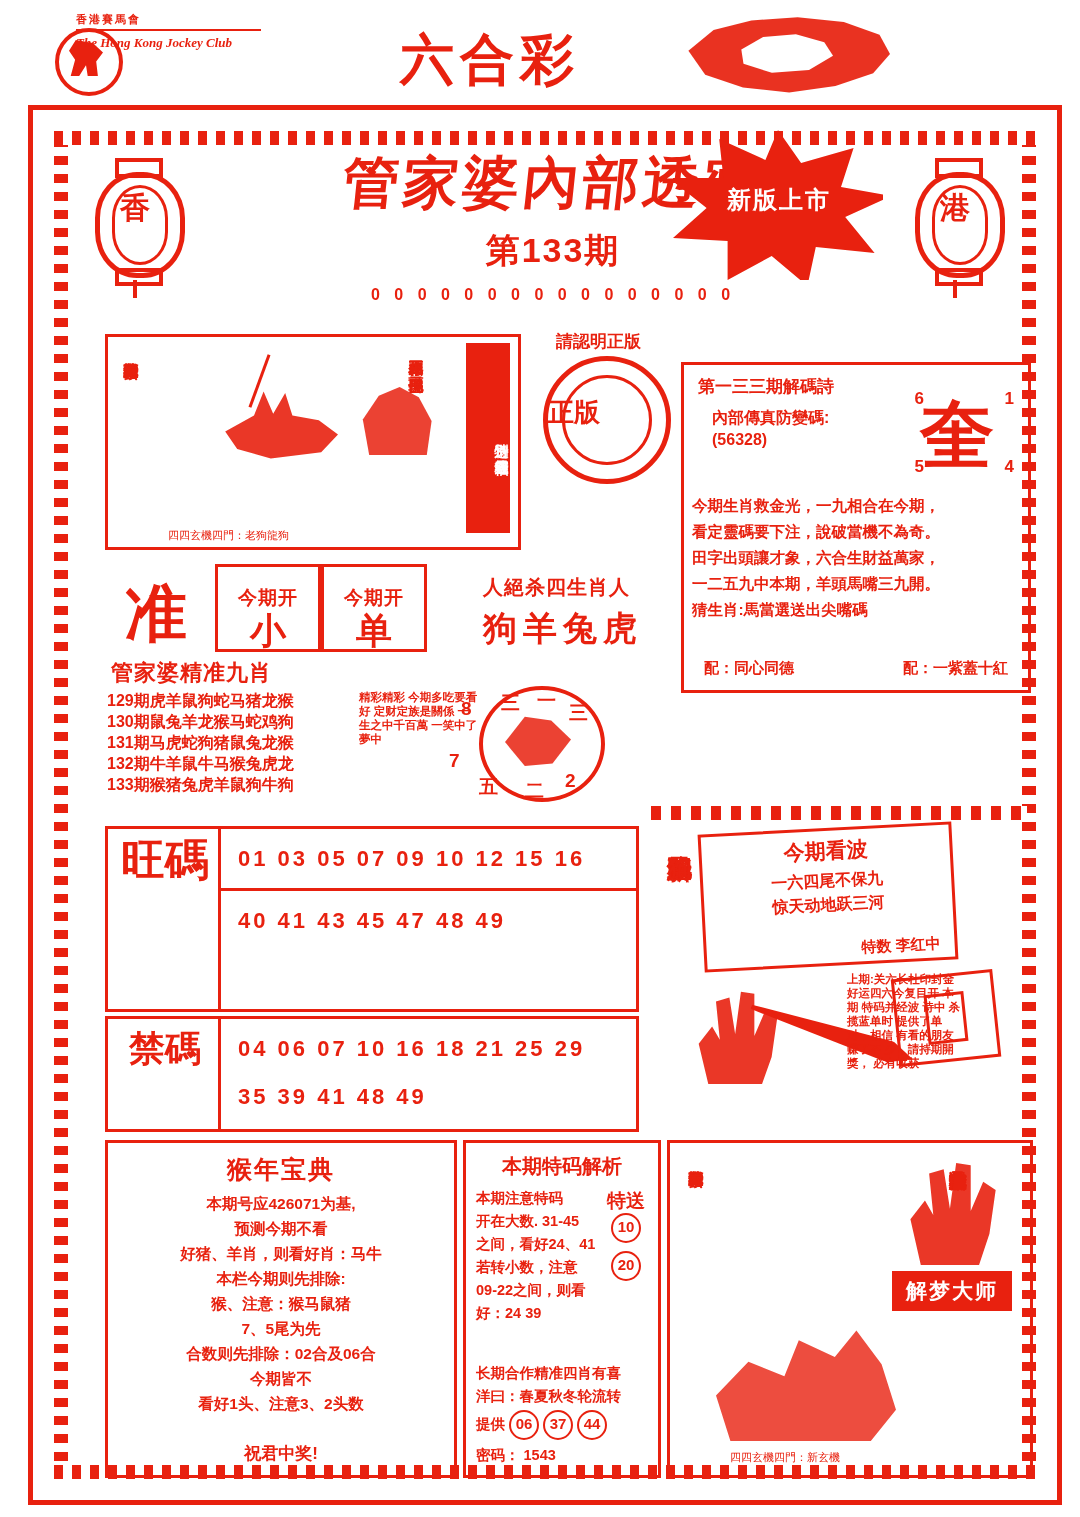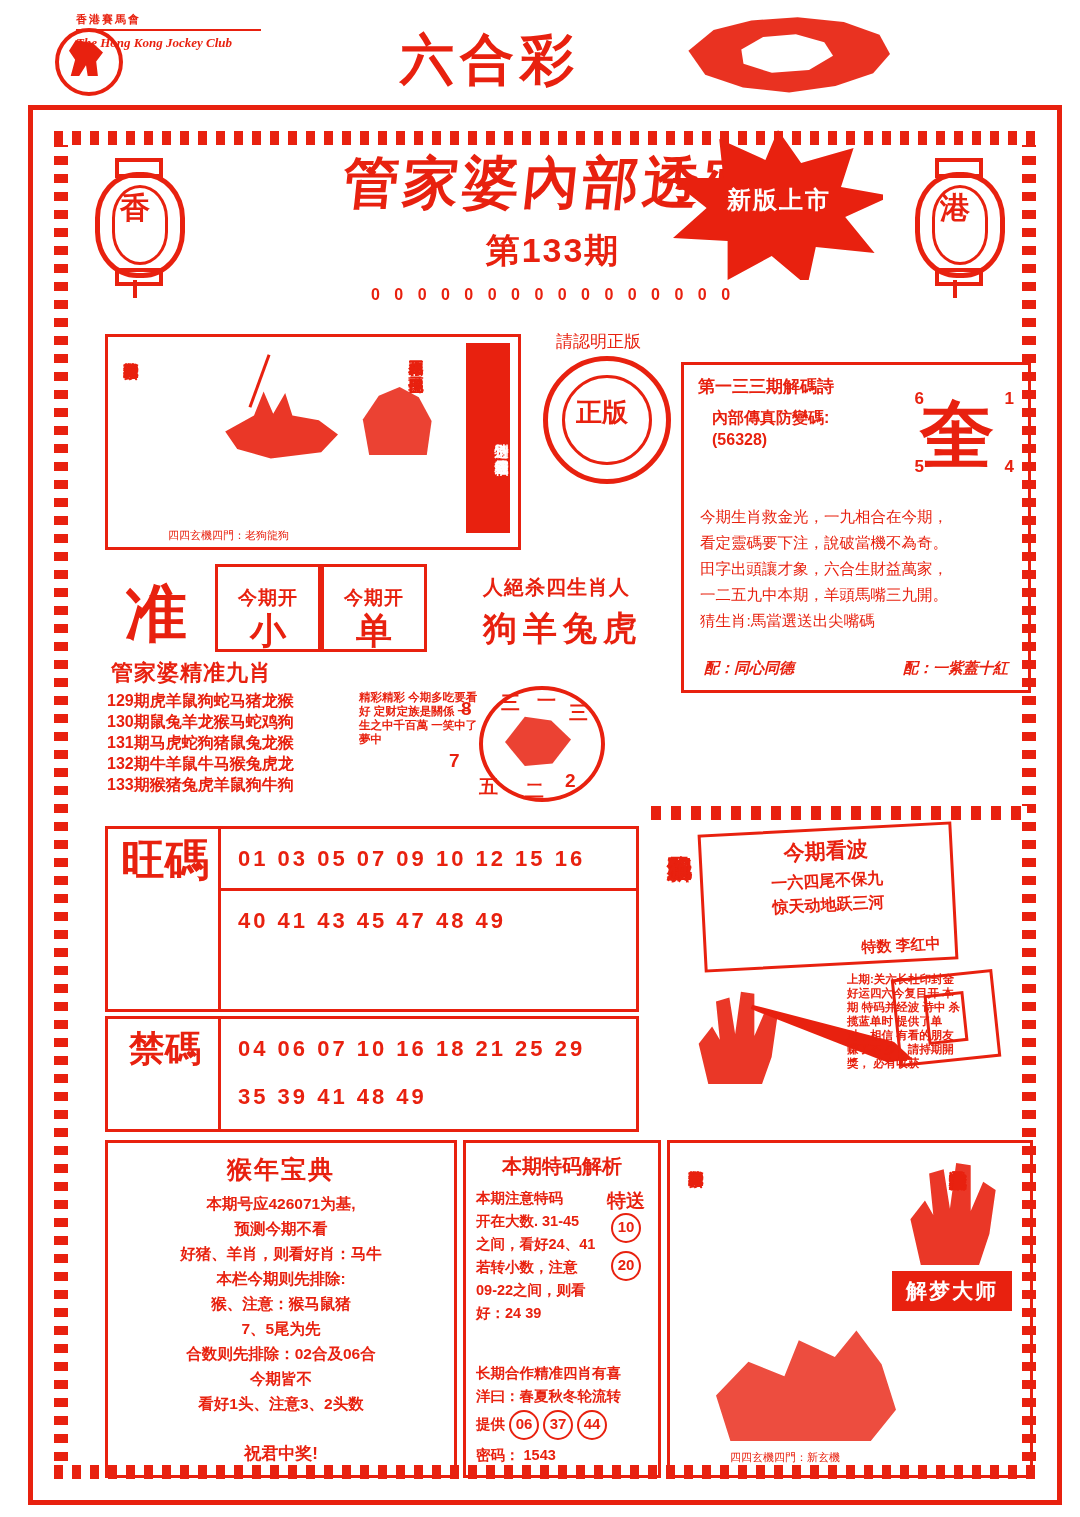--- a/index.html
+++ b/index.html
@@ -105,44 +105,44 @@
     position:absolute;left:110px;top:48px;width:120px;height:80px;background:#e8210f;
     clip-path:polygon(30% 38%,38% 8%,46% 36%,56% 10%,62% 38%,84% 44%,100% 62%,86% 84%,44% 92%,16% 80%,6% 58%);
     opacity:.9;
   }
   .branch{position:absolute;left:150px;top:16px;width:3px;height:56px;background:#e8210f;transform:rotate(20deg);}
   .rockpile{
     position:absolute;left:250px;top:44px;width:80px;height:74px;background:#e8210f;
     clip-path:polygon(14% 100%,6% 52%,26% 20%,52% 8%,76% 22%,92% 54%,86% 100%);
     opacity:.85;
   }
-  .seal-note{position:absolute;left:470px;top:196px;font-size:17px;font-weight:normal;padding-left:23px;}
+  .seal-note{position:absolute;left:470px;top:196px;font-size:17px;font-weight:bold;padding-left:23px;}
   .seal{
     position:absolute;left:480px;top:222px;width:118px;height:118px;border:5px solid #e8210f;border-radius:50%;
   }
   .seal:after{
     content:"";position:absolute;left:14px;top:14px;right:14px;bottom:14px;border:3px solid #e8210f;border-radius:50%;
   }
   .seal .sc{
-    position:absolute;left:0;top:34px;width:108px;text-align:center;font-size:26px;font-weight:bold;
+    position:absolute;left:0;top:34px;width:108px;text-align:left;font-size:26px;font-weight:bold;
   }
   
   .masterbox{left:618px;top:228px;width:344px;height:325px;}
   .master-title{
     position:absolute;left:618px;top:188px;width:344px;text-align:center;font-size:30px;font-weight:bold;letter-spacing:2px;
   }
   .master-sub{position:absolute;left:14px;top:10px;font-size:17px;font-weight:bold;}
   .master-fax{position:absolute;left:28px;top:42px;font-size:16px;font-weight:bold;line-height:22px;}
   .bigchar{
     position:absolute;right:34px;top:32px;font-size:74px;font-weight:bold;line-height:74px;
     font-family:"DejaVu Sans","Liberation Sans",sans-serif;
   }
   .corner-num{position:absolute;font-size:17px;font-weight:bold;}
-  .master-poem{position:absolute;left:16px;top:128px;width:312px;font-size:15.5px;line-height:26px;font-weight:normal;margin-top:11px;}
-  .master-foot{position:absolute;left:20px;bottom:12px;width:304px;font-size:15px;font-weight:bold;display:flex;justify-content:space-between;font-style:italic;}
+  .master-poem{position:absolute;left:8px;top:128px;width:312px;font-size:15.5px;line-height:26px;font-weight:bold;}
+  .master-foot{position:absolute;left:20px;bottom:12px;width:304px;font-size:15px;font-weight:bold;display:flex;justify-content:space-between;}
   
   .zhun{position:absolute;left:62px;top:438px;font-size:62px;font-weight:bold;}
   .openbox{position:absolute;border:3px solid #e8210f;width:100px;height:82px;text-align:center;}
   .openbox .t{font-size:19px;font-weight:bold;margin-top:18px;letter-spacing:1px;}
   .openbox .v{font-size:36px;font-weight:bold;line-height:40px;}
   .kill-title{position:absolute;left:420px;top:440px;font-size:20px;font-weight:bold;letter-spacing:1px;}
   .kill-animals{position:absolute;left:420px;top:472px;font-size:34px;font-weight:bold;letter-spacing:6px;}
   
   .nine-title{position:absolute;left:48px;top:524px;font-size:22px;font-weight:bold;letter-spacing:1px;}
   .nine-list{position:absolute;left:44px;top:556px;font-size:16px;line-height:21px;font-weight:bold;}

